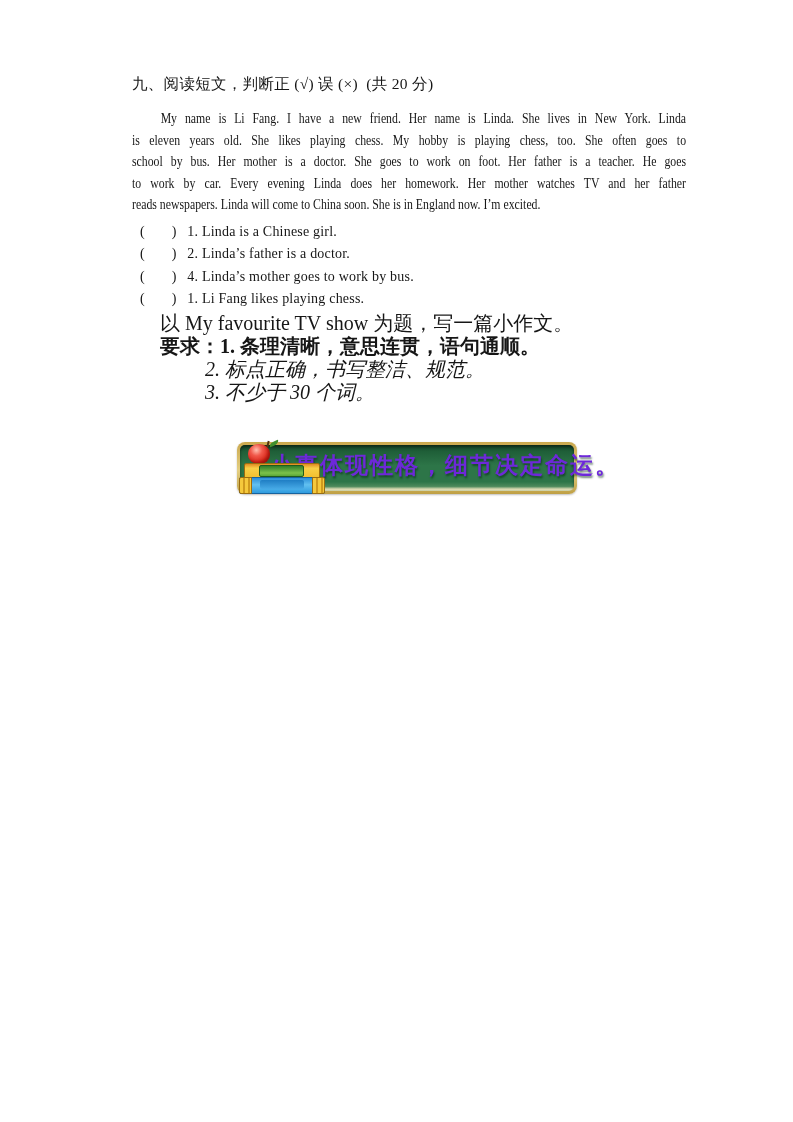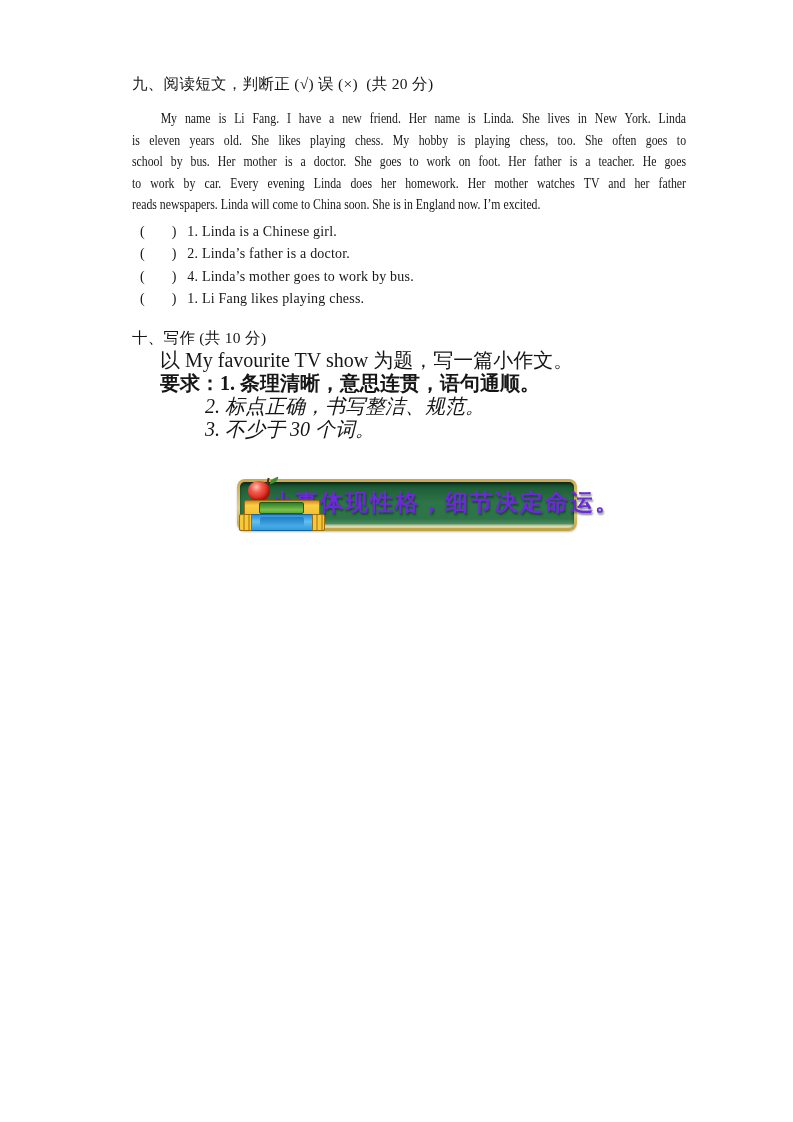--- a/index.html
+++ b/index.html
@@ -166,21 +166,20 @@
         <span class="paren">(</span><span class="paren-gap"></span><span class="paren">)</span><span class="qtext">2. Linda’s father is a doctor.</span>
       </div>
       <div class="qrow">
         <span class="paren">(</span><span class="paren-gap"></span><span class="paren">)</span><span class="qtext">4. Linda’s mother goes to work by bus.</span>
       </div>
       <div class="qrow">
         <span class="paren">(</span><span class="paren-gap"></span><span class="paren">)</span><span class="qtext">1. Li Fang likes playing chess.</span>
       </div>
     </div>
 
-    <div class="sec-title sec10-title">十、写作 (共 10 分)</div>
 
     <div class="cjk-line topic-line">以 My favourite TV show 为题，写一篇小作文。</div>
 
     <div class="cjk-line req-row">
       <span class="req-label">要求：</span><span>1. 条理清晰，意思连贯，语句通顺。</span>
     </div>
     <div class="cjk-line req-indent">2. 标点正确，书写整洁、规范。</div>
     <div class="cjk-line req-indent">3. 不少于 30 个词。</div>
 
     <div class="banner">

